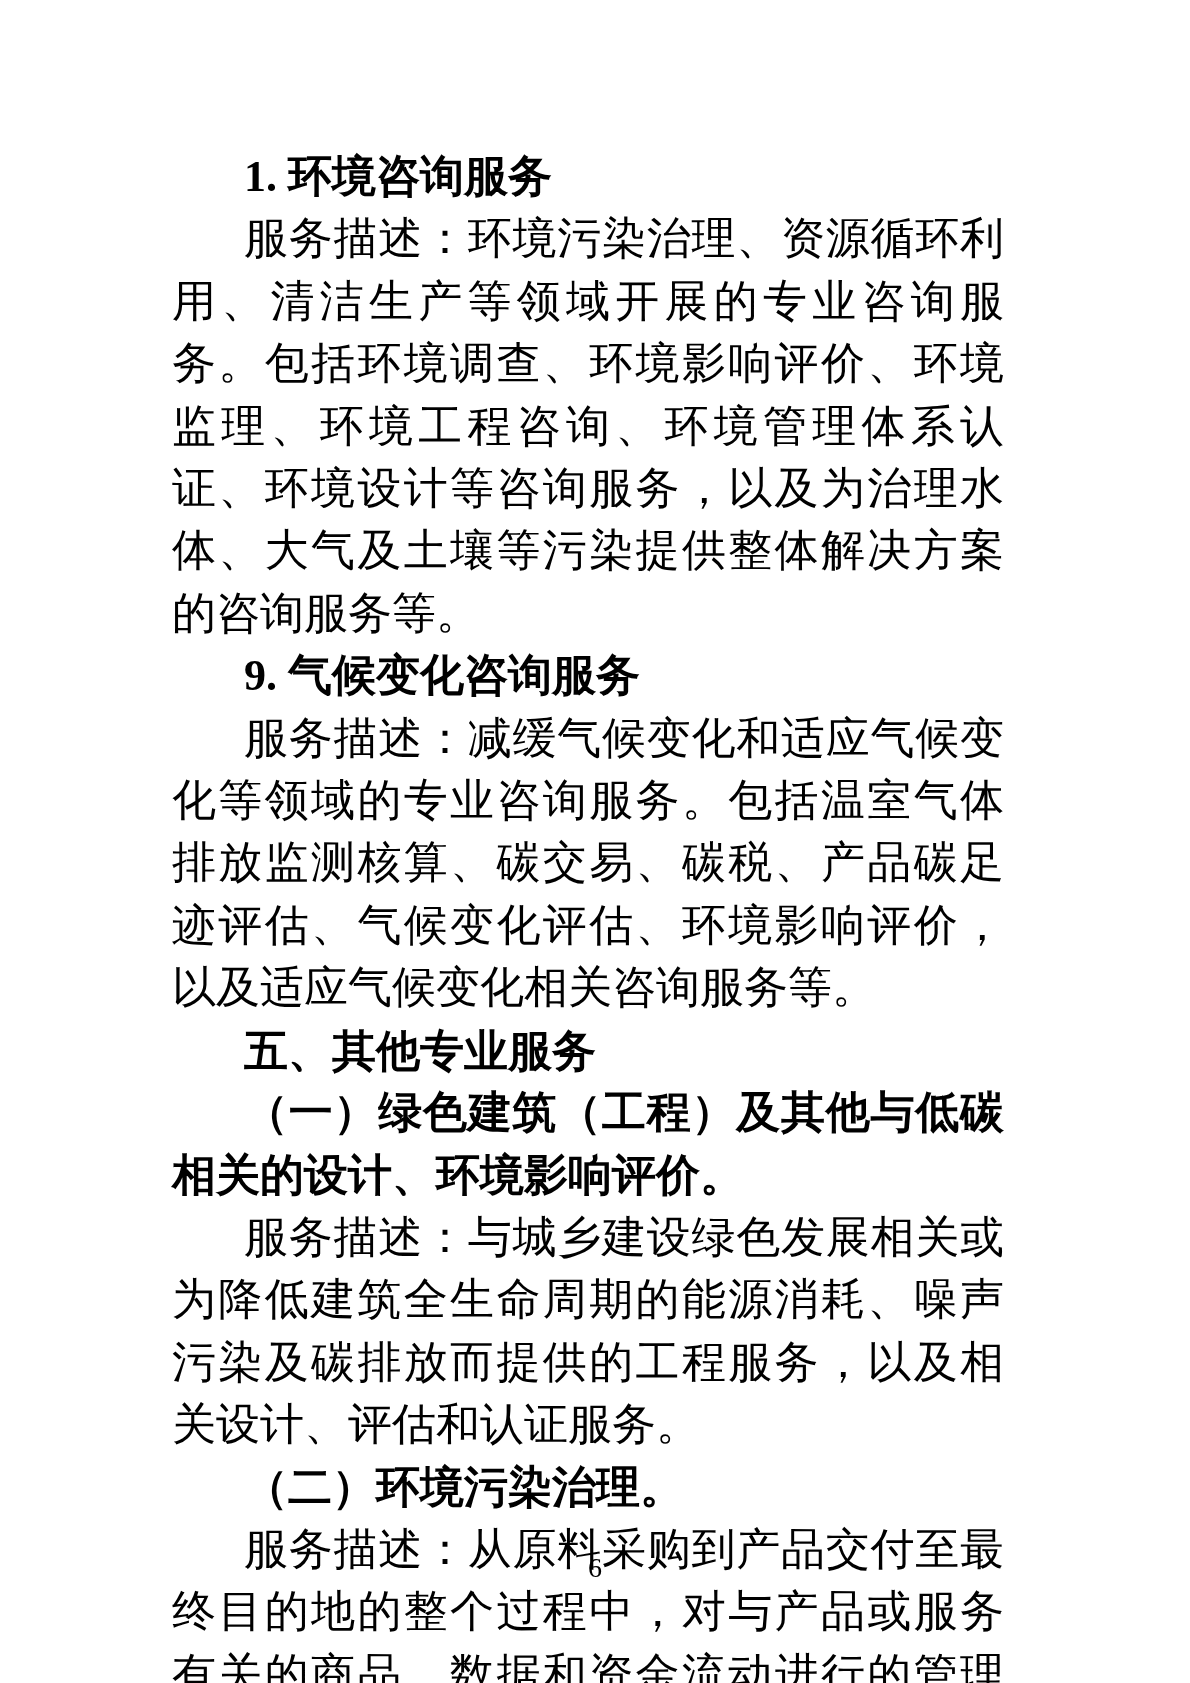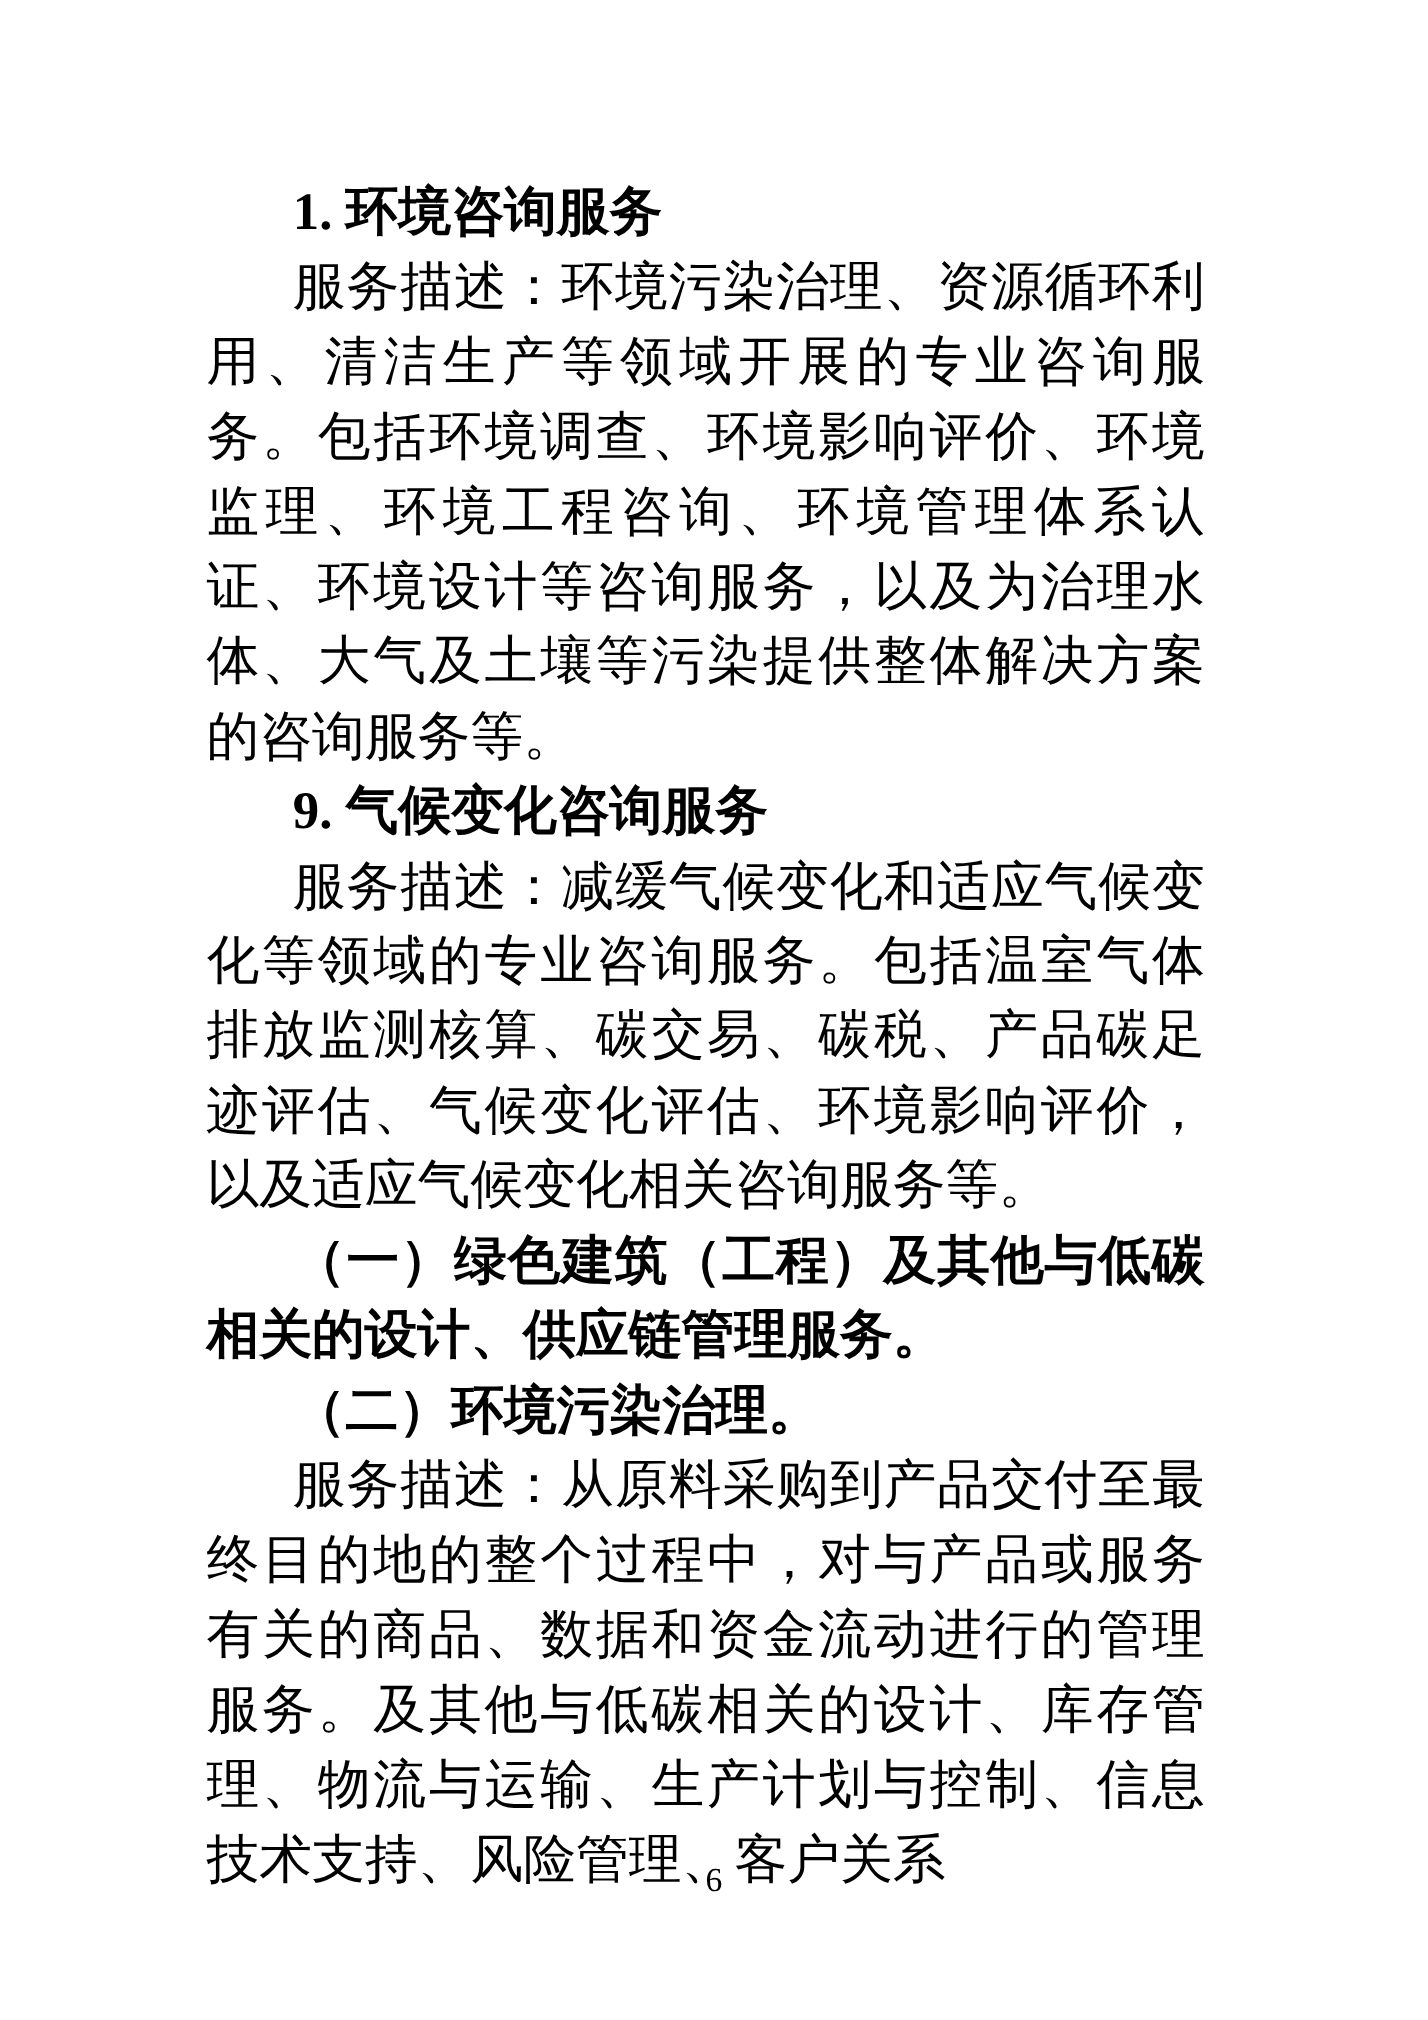--- a/index.html
+++ b/index.html
@@ -55,18 +55,20 @@
 </style>
 </head>
 <body>
 
 <div class="page">
   <div class="content">
     <p class="line h-num">1. 环境咨询服务</p>
     <p class="line">服务描述：环境污染治理、资源循环利用、清洁生产等领域开展的专业咨询服务。包括环境调查、环境影响评价、环境监理、环境工程咨询、环境管理体系认证、环境设计等咨询服务，以及为治理水体、大气及土壤等污染提供整体解决方案的咨询服务等。</p>
     <p class="line h-num">9. 气候变化咨询服务</p>
     <p class="line">服务描述：减缓气候变化和适应气候变化等领域的专业咨询服务。包括温室气体排放监测核算、碳交易、碳税、产品碳足迹评估、气候变化评估、环境影响评价，以及适应气候变化相关咨询服务等。</p>
-    <p class="line h-bold">（一）绿色建筑（工程）及其他与低碳相关的设计、供应链管理服务。</p>
+    <p class="line h-hei">五、其他专业服务</p>
+    <p class="line h-bold">（一）绿色建筑（工程）及其他与低碳相关的设计、环境影响评价。</p>
+    <p class="line">服务描述：与城乡建设绿色发展相关或为降低建筑全生命周期的能源消耗、噪声污染及碳排放而提供的工程服务，以及相关设计、评估和认证服务。</p>
     <p class="line h-bold">（二）环境污染治理。</p>
     <p class="line">服务描述：从原料采购到产品交付至最终目的地的整个过程中，对与产品或服务有关的商品、数据和资金流动进行的管理服务。及其他与低碳相关的设计、库存管理、物流与运输、生产计划与控制、信息技术支持、风险管理、客户关系</p>
   </div>
   <div class="footer">6</div>
 </div>
 
 </body></html>

